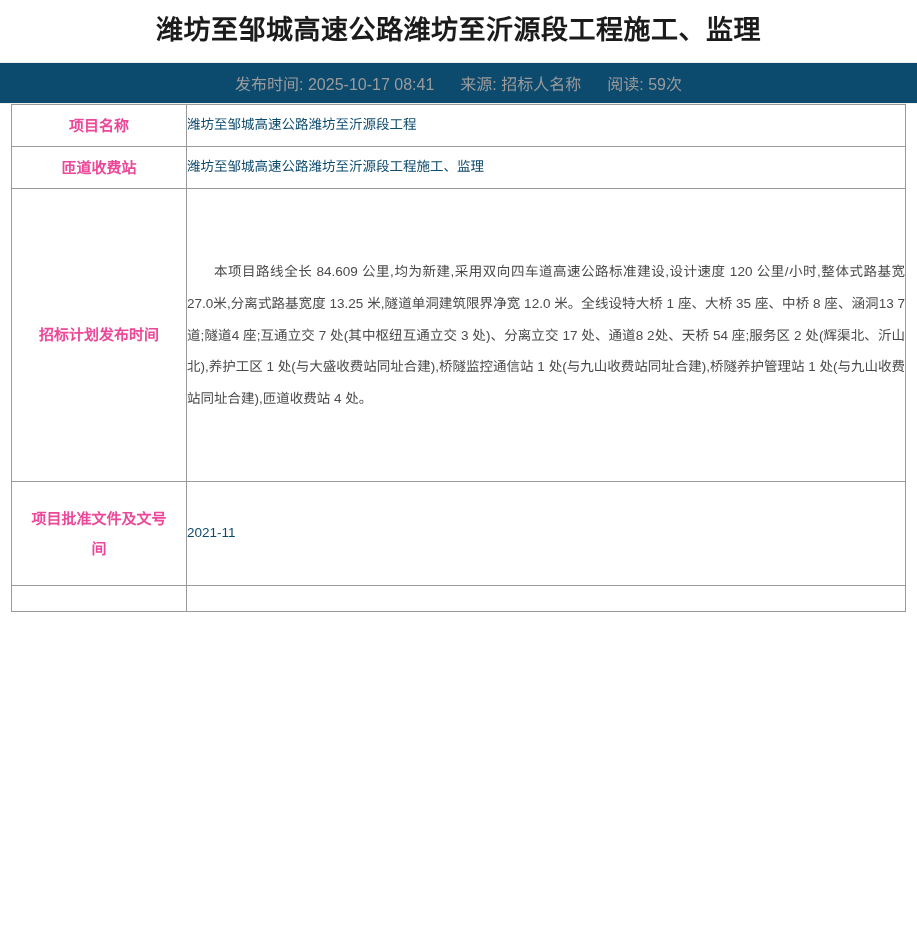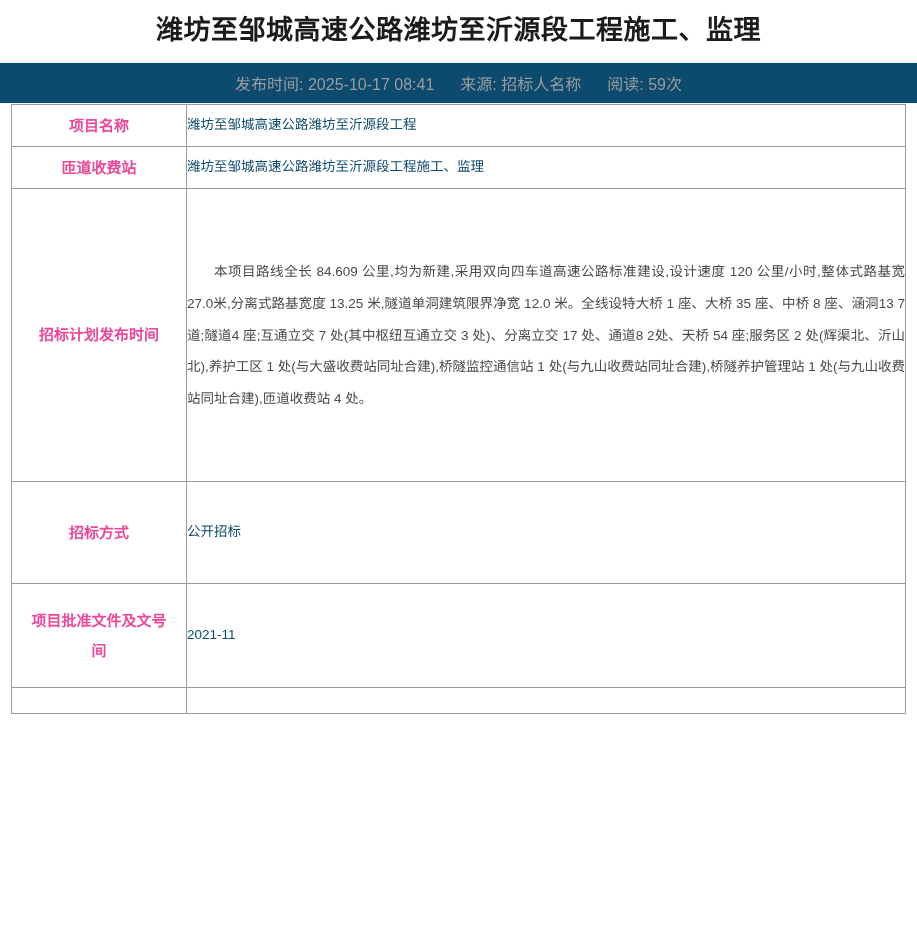--- a/index.html
+++ b/index.html
@@ -176,24 +176,20 @@
         </tr>
 
 
         <tr class="row-content">
           <td class="label-cell">招标计划发布时间</td>
           <td class="content-cell">
             <p class="para">本项目路线全长 84.609 公里,均为新建,采用双向四车道高速公路标准建设,设计速度 120 公里/小时,整体式路基宽 27.0米,分离式路基宽度 13.25 米,隧道单洞建筑限界净宽 12.0 米。全线设特大桥 1 座、大桥 35 座、中桥 8 座、涵洞13 7道;隧道4 座;互通立交 7 处(其中枢纽互通立交 3 处)、分离立交 17 处、通道8 2处、天桥 54 座;服务区 2 处(辉渠北、沂山北),养护工区 1 处(与大盛收费站同址合建),桥隧监控通信站 1 处(与九山收费站同址合建),桥隧养护管理站 1 处(与九山收费站同址合建),匝道收费站 4 处。</p>
           </td>
         </tr>
 
-        <tr class="row-method">
-          <td class="label-cell">招标方式</td>
-          <td class="value-cell value-top">公开招标</td>
-        </tr>
 
         <tr class="row-notice">
           <td class="label-cell notice-label">
             <div>项目批准文件及文号</div>
             <div>间</div>
           </td>
           <td class="value-cell value-top">2021-11</td>
         </tr>
 
         <tr class="row-cut">

